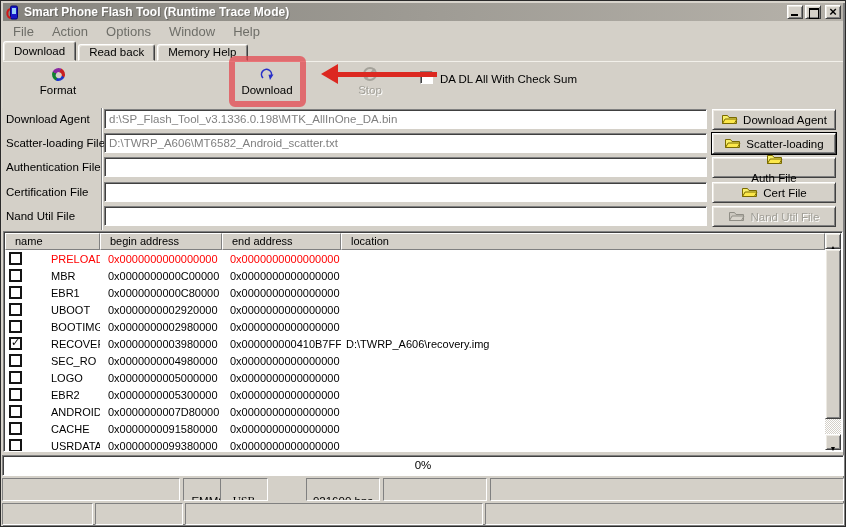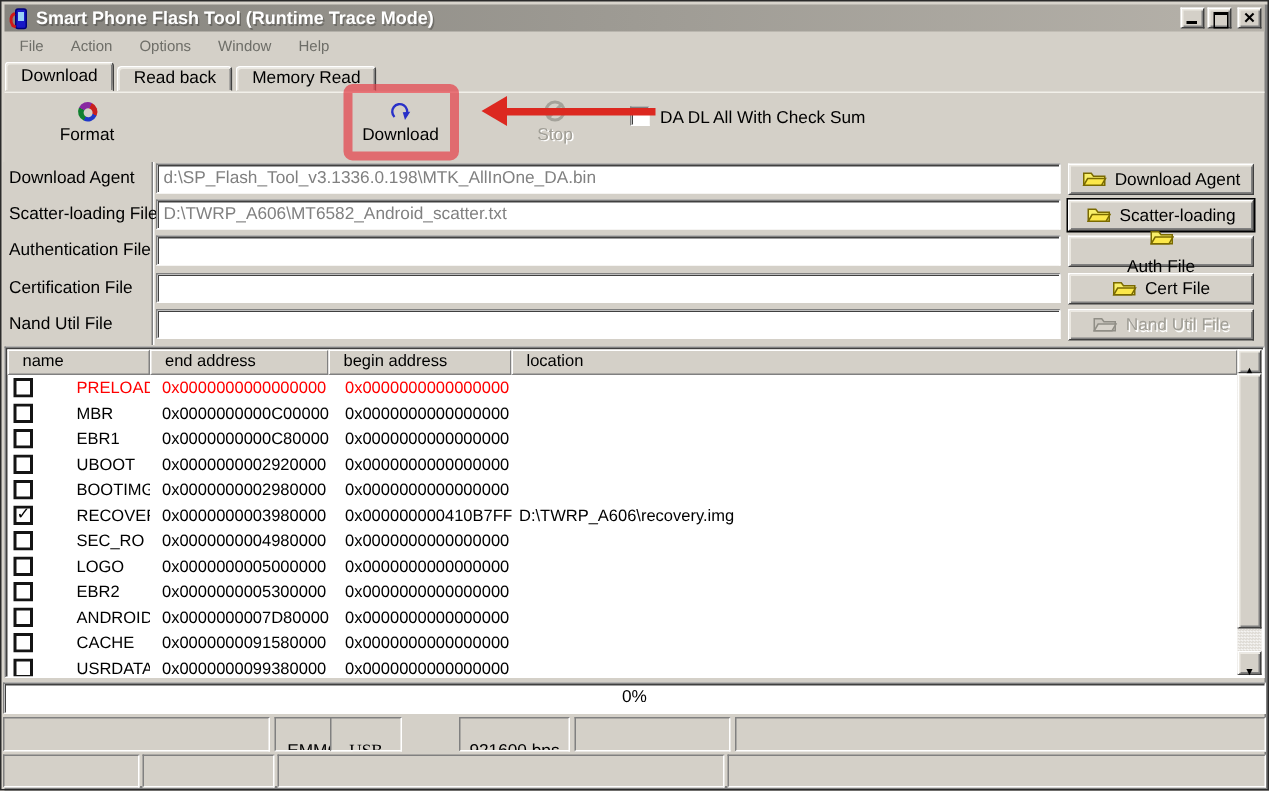--- a/index.html
+++ b/index.html
@@ -14,21 +14,21 @@
   .app-icon{width:15px;height:15px;flex:0 0 auto;}
   .wbtns{margin-left:auto;display:flex;gap:2px;align-items:center;}
   .wbtn{width:16px;height:14px;background:#d4d0c8;border:1px solid;border-color:#fff #404040 #404040 #fff;
     box-shadow:inset 1px 1px 0 #ece9e2, inset -1px -1px 0 #808080;position:relative;}
   .wbtn.gap{margin-left:2px;}
   .glyph-min::after{content:"";position:absolute;left:3px;bottom:2px;width:7px;height:2px;background:#000;}
   .glyph-max::after{content:"";position:absolute;left:3px;top:2px;width:8px;height:8px;border:1px solid #000;border-top-width:2px;}
   .glyph-close::after{content:"×";position:absolute;left:0;right:0;top:-2px;text-align:center;font-size:13px;font-weight:bold;color:#000;}
   
   .menubar{position:absolute;left:4px;top:22px;right:4px;height:18px;display:flex;align-items:center;}
-  .menu-item{padding:1px 9px;font-size:10px;color:#6e6e68;}
+  .menu-item{padding:1px 9px;font-size:13px;color:#6e6e68;}
   
   .tabs{position:absolute;left:3px;top:41px;right:3px;height:20px;display:flex;align-items:flex-end;}
   .tab{height:17px;padding:1px 10px 0;margin-right:2px;font-size:11.5px;color:#000;background:#d4d0c8;
     border:1px solid;border-color:#fff #404040 #d4d0c8 #fff;border-radius:3px 3px 0 0;
     box-shadow:inset 1px 1px 0 #ece9e2, inset -1px 0 0 #808080;}
   .tab.active{height:20px;padding-top:3px;position:relative;z-index:3;border-bottom-color:transparent;}
   .tabline{position:absolute;left:3px;top:61px;right:3px;height:1px;background:#f2f0ea;z-index:1;}
   
   .tbtn{position:absolute;top:64px;text-align:center;font-size:11.5px;color:#000;}
   .tbtn .ic{display:block;height:20px;display:flex;align-items:center;justify-content:center;}
@@ -123,21 +123,21 @@
       <div class="menu-item">File</div>
       <div class="menu-item">Action</div>
       <div class="menu-item">Options</div>
       <div class="menu-item">Window</div>
       <div class="menu-item">Help</div>
     </div>
 
   <div class="tabs" id="tabs">
       <div class="tab active">Download</div>
       <div class="tab">Read back</div>
-      <div class="tab">Memory Read</div>
+      <div class="tab">Memory Help</div>
     </div>
   <div class="tabline"></div>
 
   <div class="tbtn" style="left:20px;width:76px;">
     <span class="ic">
         <span class="cycle-icon"></span>
       </span>
     <div>Format</div>
   </div>
   <div class="tbtn" style="left:233px;width:68px;">
@@ -211,22 +211,22 @@
             <path d="M1.5 3.5h5l1.5 2h7.5v6H1.5z" fill="#ccc8c0" stroke="#908e86"></path>
             <path d="M1.5 11.5l2.6-4.5h11.9l-2.6 4.5z" fill="#d8d4cc" stroke="#908e86"></path>
           </svg></span>
         <span>Nand Util File</span>
       </div>
     </div>
 
   <div class="ptable">
     <div class="thead">
       <div class="th th1">name</div>
+      <div class="th th2">begin address</div>
       <div class="th th3">end address</div>
-      <div class="th th2">begin address</div>
       <div class="th th4">location</div>
     </div>
     <div class="trows" id="table-rows">
         <div class="trow red">
           <div class="tc tc-name">
             <div class="cb"></div>
             <span class="tlabel">PRELOADER</span>
           </div>
           <div class="tc tc-begin">0x0000000000000000</div>
           <div class="tc tc-end">0x0000000000000000</div>

